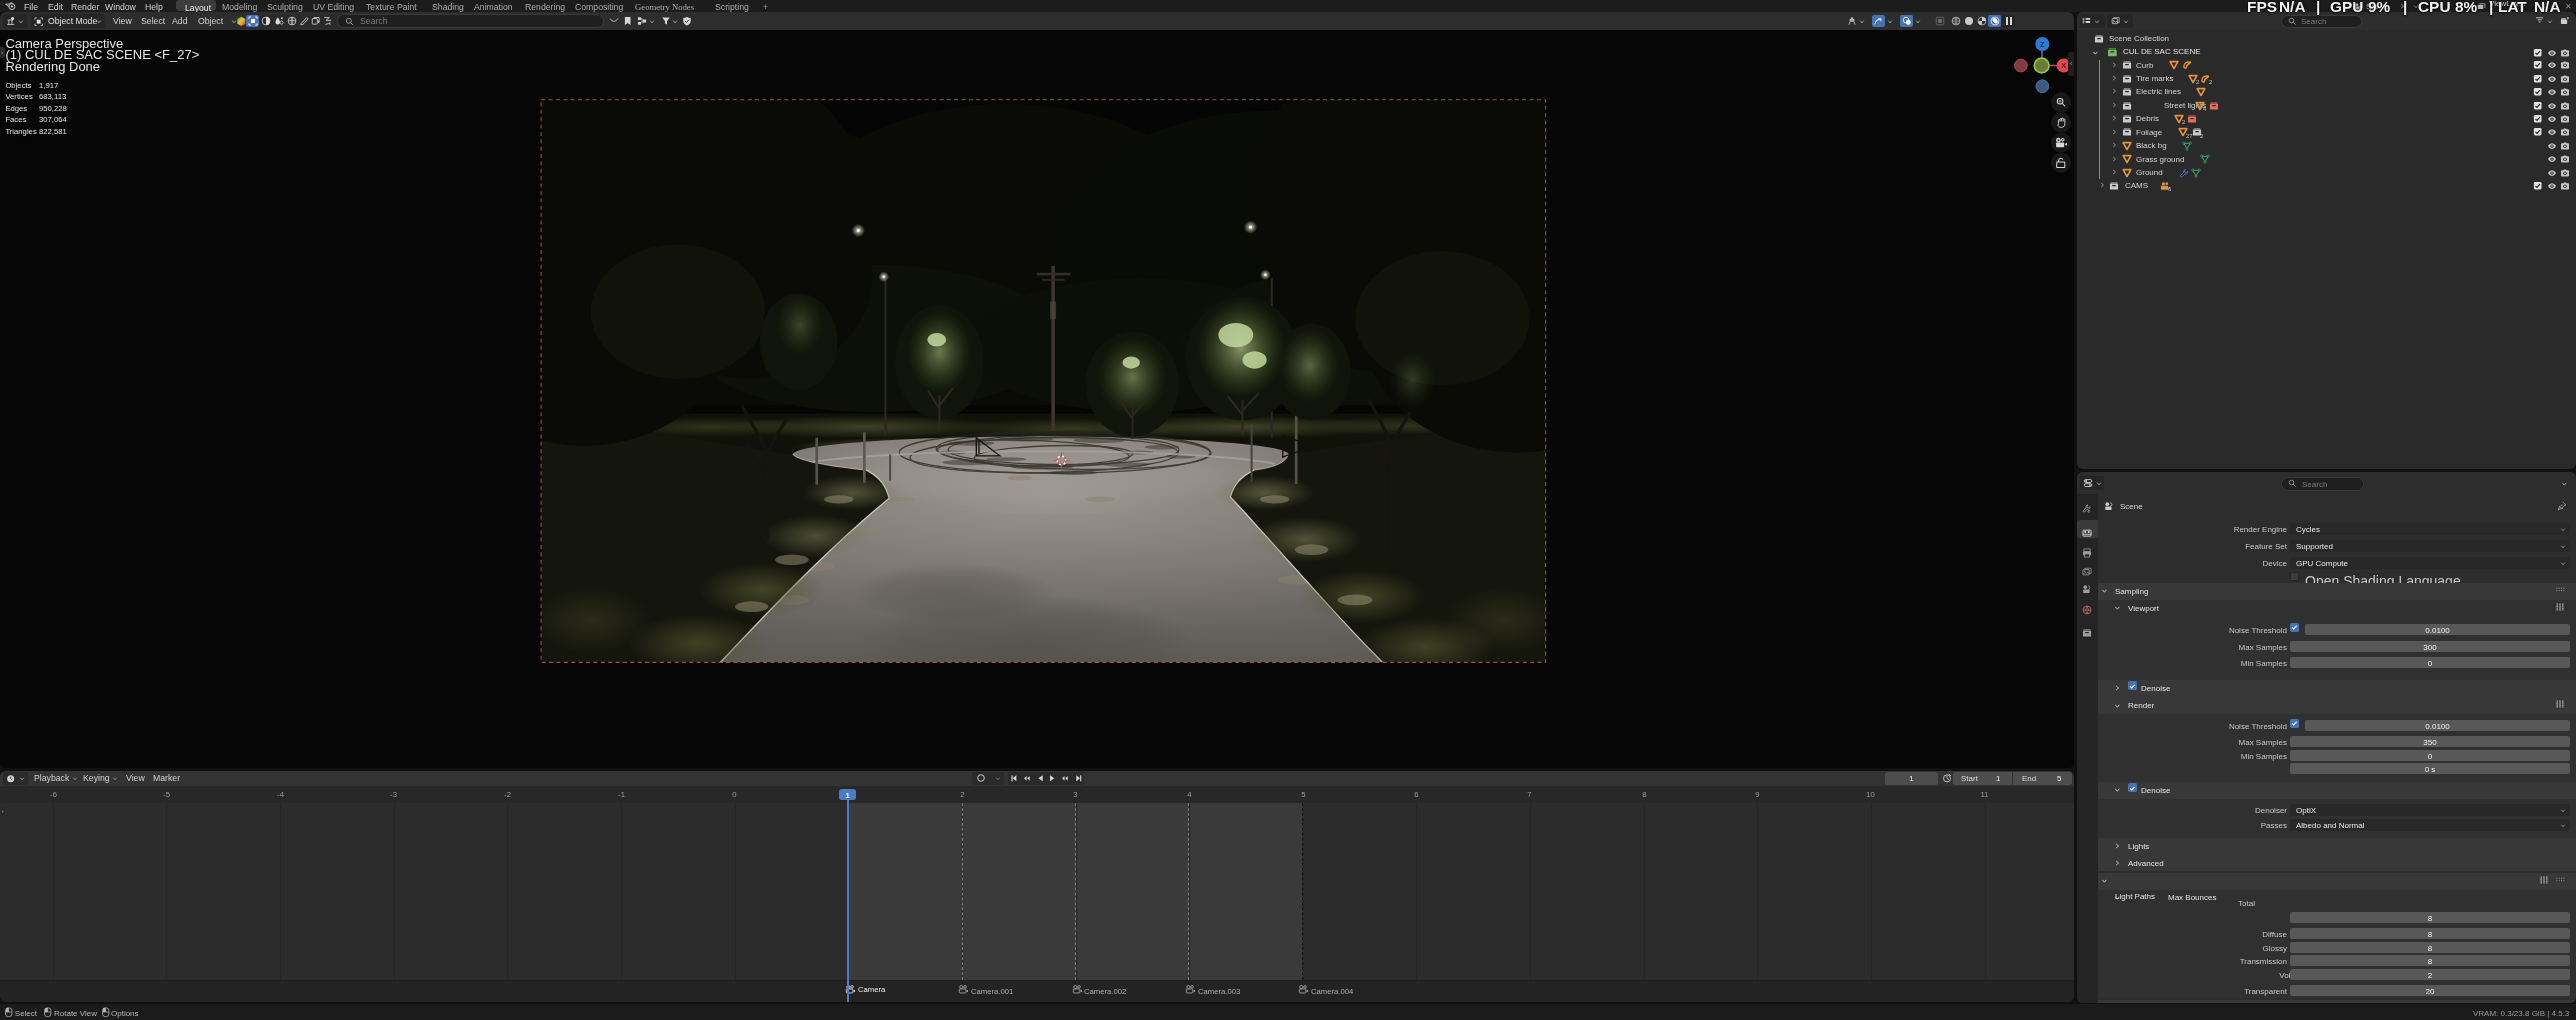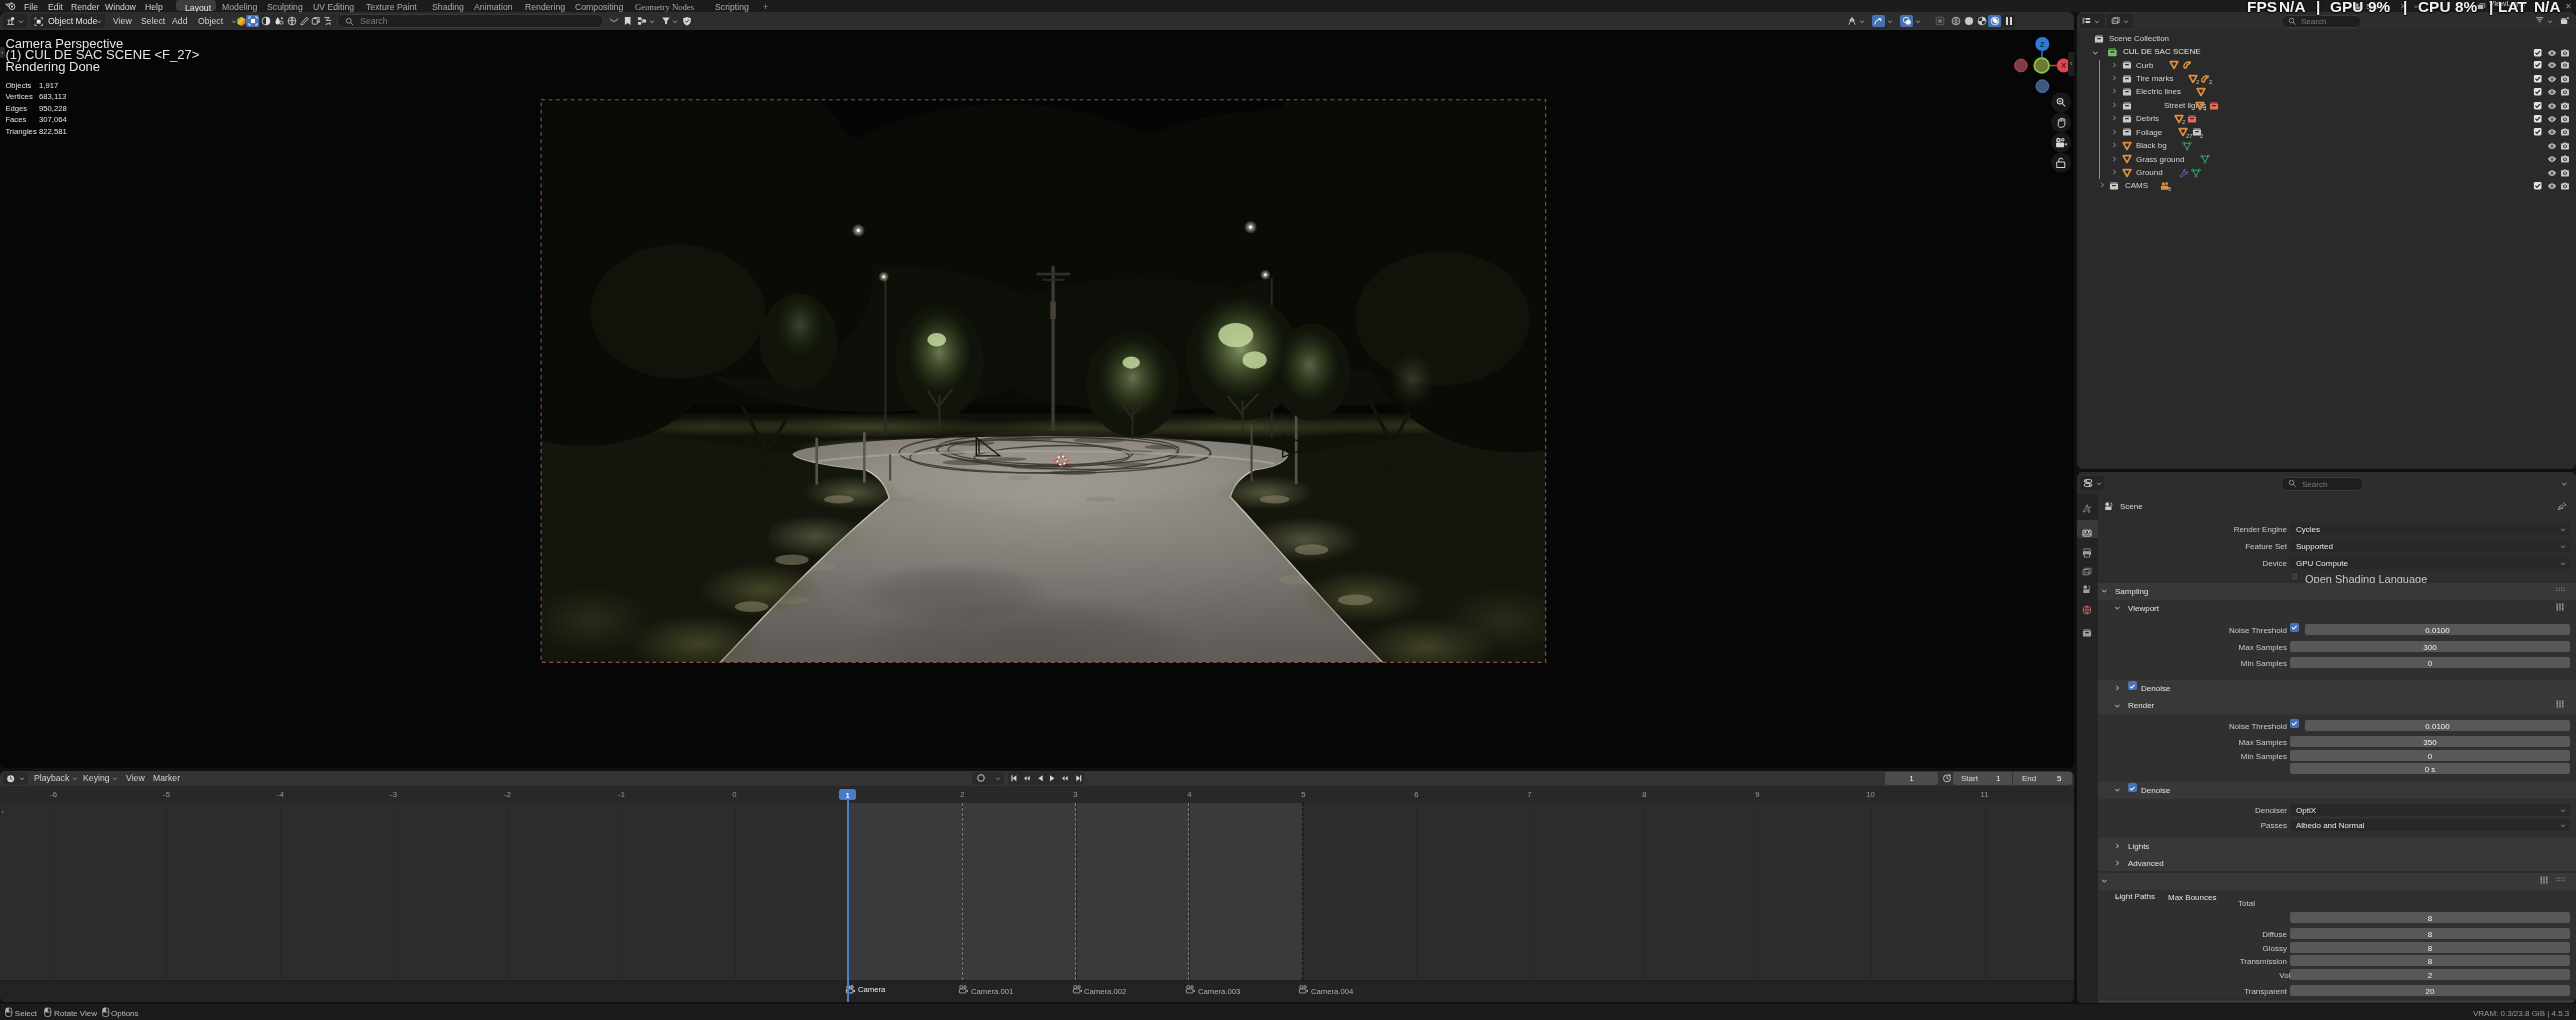--- a/index.html
+++ b/index.html
@@ -928,21 +928,21 @@
         </svg>
       </div>
   <div class="lbl" style="left:0;top:87px;width:210px;">Device</div>
   <div class="drop" style="left:213px;top:85px;width:280px;">
         <span class="v">GPU Compute</span>
         <svg class="c" width="6" height="5.4" viewBox="0 0 10 10" color="#9a9a9a">
           <use href="#i-caret"></use>
         </svg>
       </div>
   <div class="ab" style="left:213px;top:100px;width:9.4px;height:9.4px;background:#3c3c3c;border:0.7px solid #232323;border-radius:1.7px;box-sizing:border-box;"></div>
-  <div class="ab" style="left:228px;top:101px;color:#c9c9c9;font-size:11px;">Open Shading Language</div>
+  <div class="ab" style="left:228px;top:101px;color:#c9c9c9;font-size:14px;">Open Shading Language</div>
   <div class="ab" style="left:21px;top:111px;width:478px;height:17.4px;background:#383838;"></div>
   <svg class="ab" style="left:23.5px;top:116px" width="6.7" height="6" viewBox="0 0 10 10" color="#c9c9c9">
         <use href="#i-caret"></use>
       </svg>
   <div class="ab" style="left:38px;top:115px;color:#e3e3e3;font-size:8px;white-space:nowrap;">Sampling</div>
   <svg class="ab" style="left:478px;top:114px" width="10.7" height="6.7" viewBox="0 0 18 10" color="#8f8f8f">
         <use href="#i-grip"></use>
       </svg>
   <svg class="ab" style="left:37px;top:133px" width="6.7" height="6" viewBox="0 0 10 10" color="#c9c9c9">
         <use href="#i-caret"></use>

